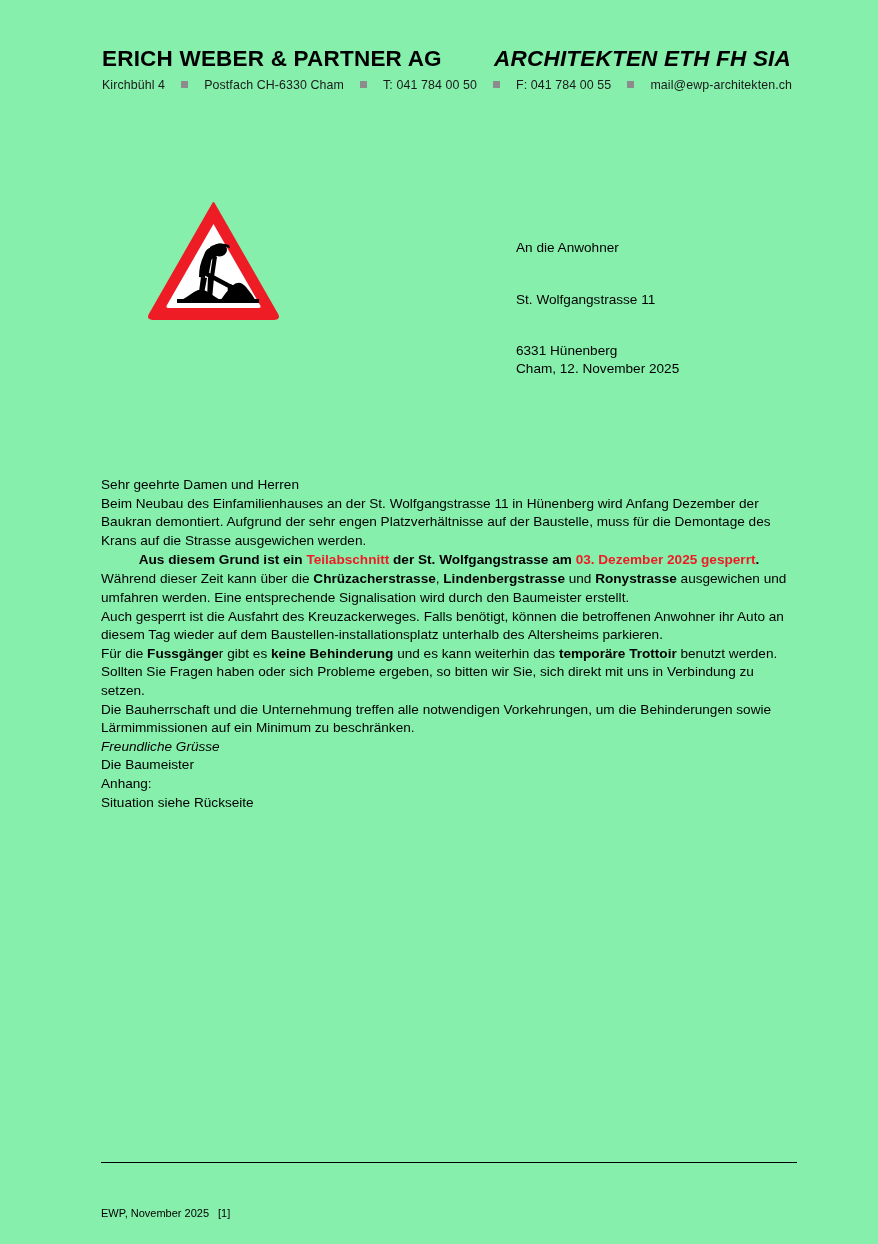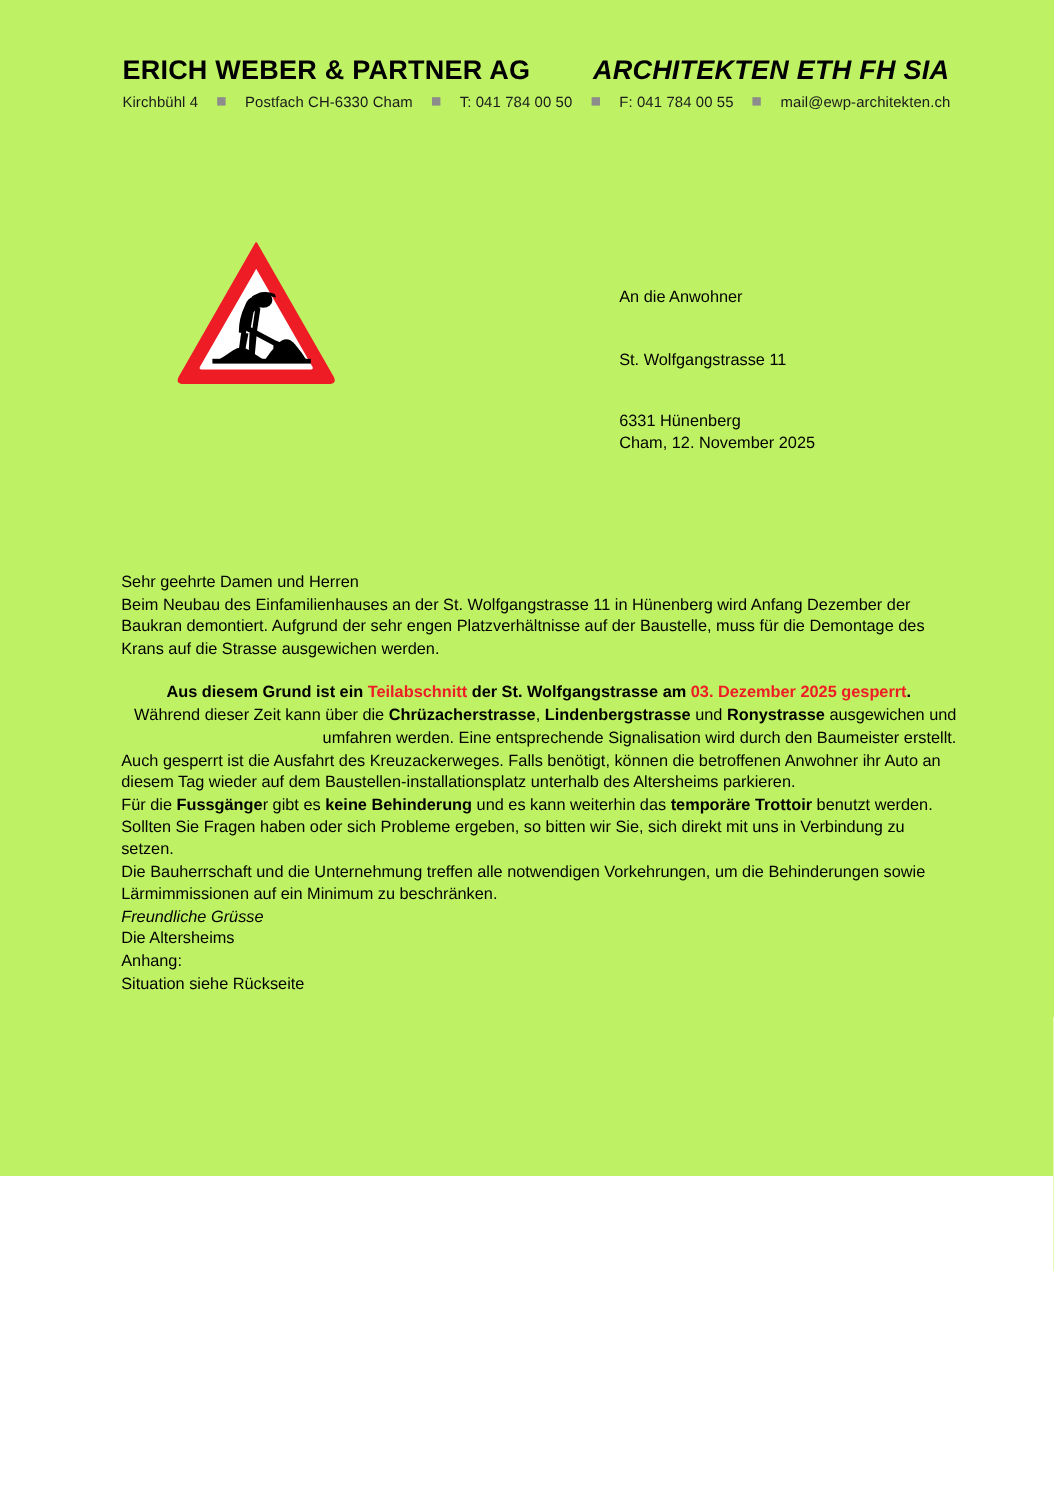--- a/index.html
+++ b/index.html
@@ -7,23 +7,23 @@
     padding: 0;
     background: #ffffff;
   }
   body {
     font-family: "Liberation Sans", sans-serif;
     color: #000000;
   }
   .page {
     position: relative;
     width: 878px;
-    height: 980px;
+    height: 1244px;
     margin: 0 auto;
-    background: #bef264;
+    background: #86efac;
     overflow: hidden;
     box-sizing: border-box;
   }
 
   
   .letterhead {
     position: absolute;
     left: 102px;
     top: 46px;
     width: 690px;
@@ -115,30 +115,29 @@
   p.para {
     font-size: 13.6px;
     line-height: 18.6px;
     margin: 0;
     color: #000;
   }
   .salutation { margin-top: 50px; }
   .p-intro { margin-top: 20px; }
 
   .callout {
-    margin-top: 17px;
     text-align: center;
     font-size: 13.6px;
     font-weight: 700;
     line-height: 20px;
     padding: 0 14px;
   }
   .red { color: #ee1c25; }
 
-  .p-umfahren { margin-top: 18px; text-align: right; }
+  .p-umfahren { margin-top: 18px; }
   .p-ausfahrt  { margin-top: 18px; }
   .p-fussgaenger { margin-top: 18px; }
   .p-bauherrschaft { margin-top: 18px; }
   .p-fragen { margin-top: 19px; }
 
   .closing { margin-top: 42px; font-style: italic; }
   .signoff { margin-top: 21px; }
   .attach  { margin-top: 21px; }
 
   
@@ -237,21 +236,21 @@
     <p class="para p-ausfahrt">Auch gesperrt ist die Ausfahrt des Kreuzackerweges. Falls benötigt, können die betroffenen Anwohner ihr Auto an diesem Tag wieder auf dem Baustellen-installationsplatz unterhalb des Altersheims parkieren.</p>
 
     <p class="para p-fussgaenger"><span>Für die </span><strong>Fussgänge</strong><span>r gibt es </span><strong>keine Behinderung</strong><span> und es kann weiterhin das </span><strong>temporäre Trottoir</strong><span> benutzt werden.</span></p>
 
     <p class="para p-fragen">Sollten Sie Fragen haben oder sich Probleme ergeben, so bitten wir Sie, sich direkt mit uns in Verbindung zu setzen.</p>
 
     <p class="para p-bauherrschaft">Die Bauherrschaft und die Unternehmung treffen alle notwendigen Vorkehrungen, um die Behinderungen sowie Lärmimmissionen auf ein Minimum zu beschränken.</p>
 
     <p class="para closing">Freundliche Grüsse</p>
 
-    <p class="para signoff">Die Altersheims</p>
+    <p class="para signoff">Die Baumeister</p>
 
     <p class="para attach">Anhang:</p>
     <p class="para">Situation siehe Rückseite</p>
   </div>
 
   <div class="footer-rule"></div>
   <div class="footer-text">
     <span>EWP, November 2025</span><span class="pagenum">[1]</span>
   </div>
 

